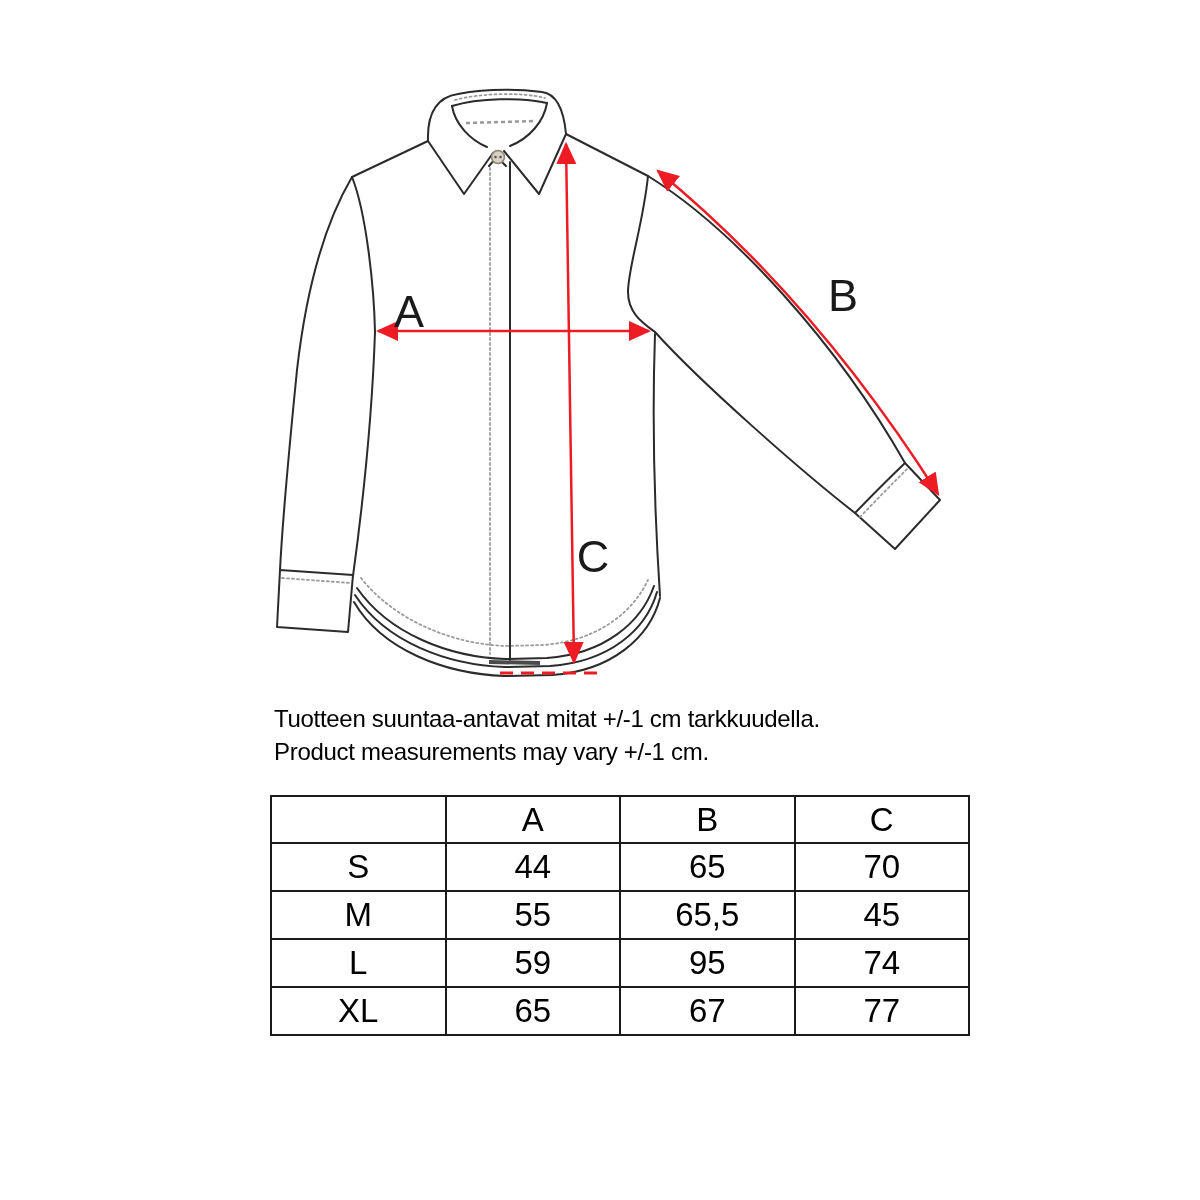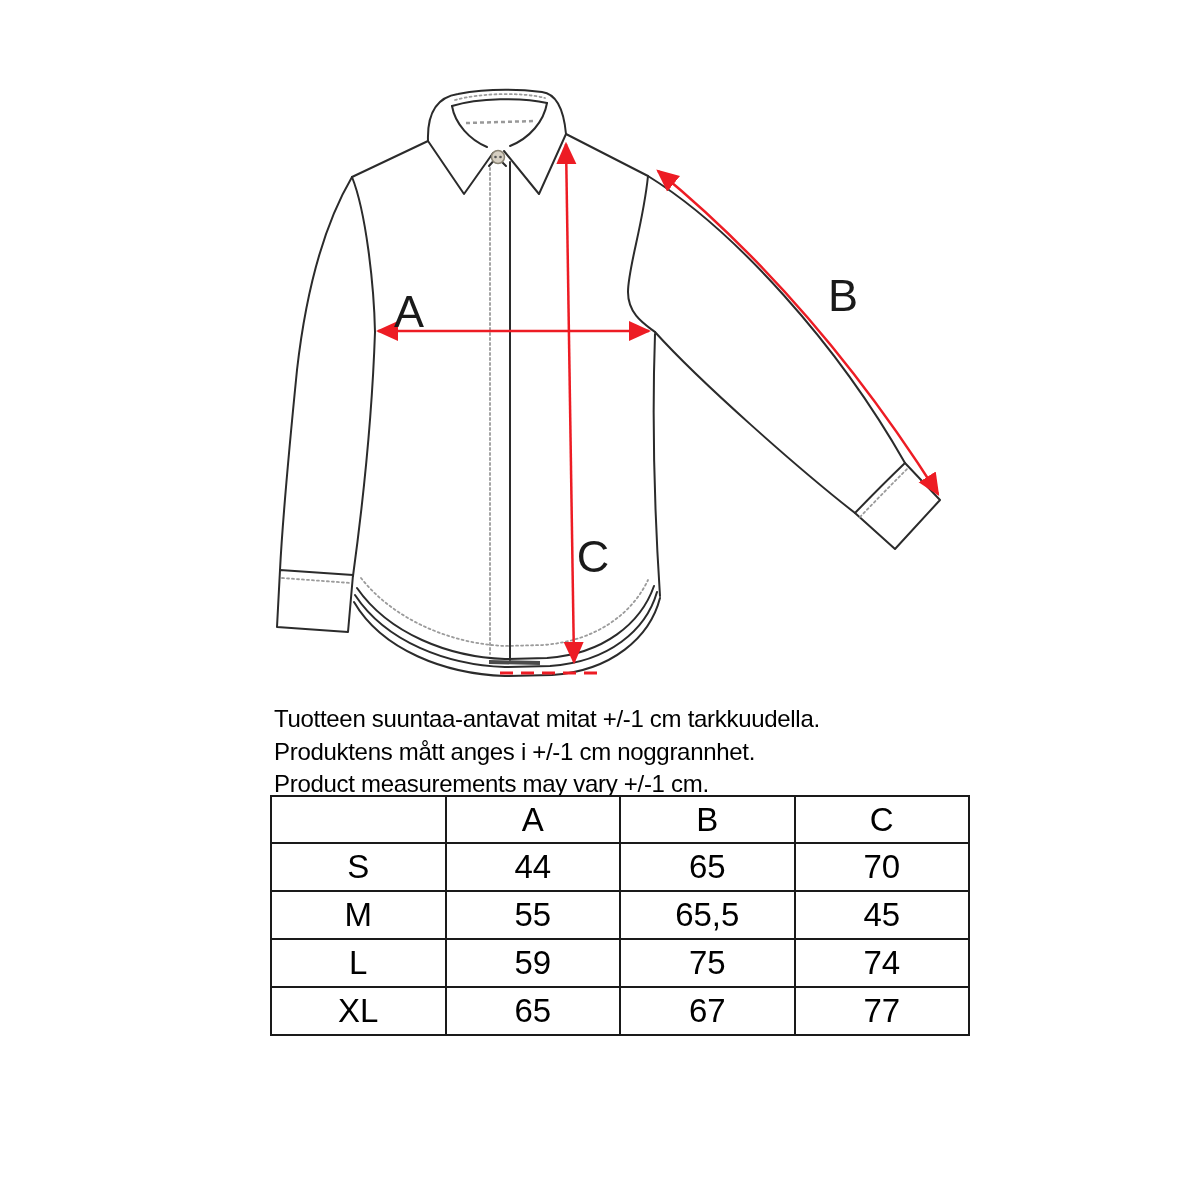--- a/index.html
+++ b/index.html
@@ -158,21 +158,20 @@
       <path class="red-dash" d="M500,673 L601,673" stroke="#ed1c24"></path>
     </g>
 
     <text class="dim-label" x="409" y="327">A</text>
     <text class="dim-label" x="843" y="311">B</text>
     <text class="dim-label" x="593" y="572">C</text>
   </svg>
 
   <div class="notes">
     <p>Tuotteen suuntaa-antavat mitat +/-1 cm tarkkuudella.</p>
-    <p>Produktens mått anges i +/-1 cm noggrannhet.</p>
     <p>Product measurements may vary +/-1 cm.</p>
   </div>
 
   <table class="size-table">
     <tbody>
       <tr class="hdr">
         <th></th>
         <th>A</th>
         <th>B</th>
         <th>C</th>
@@ -185,21 +184,21 @@
       </tr>
       <tr>
         <td>M</td>
         <td>55</td>
         <td>65,5</td>
         <td>45</td>
       </tr>
       <tr>
         <td>L</td>
         <td>59</td>
-        <td>75</td>
+        <td>95</td>
         <td>74</td>
       </tr>
       <tr>
         <td>XL</td>
         <td>65</td>
         <td>67</td>
         <td>77</td>
       </tr>
     </tbody>
   </table>

